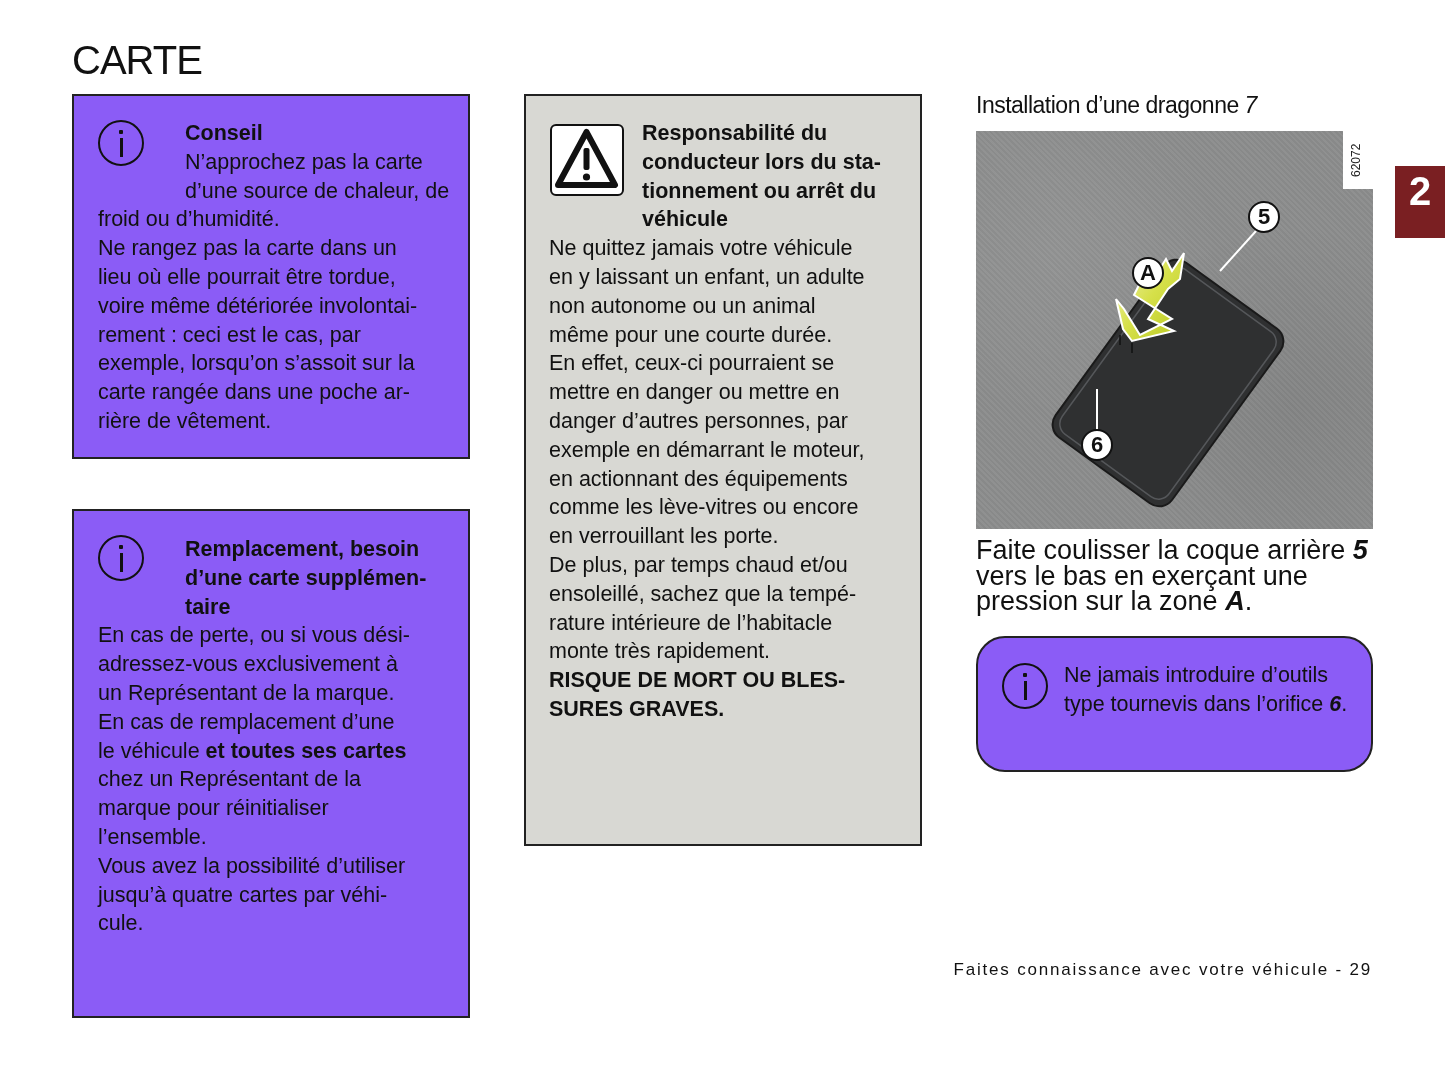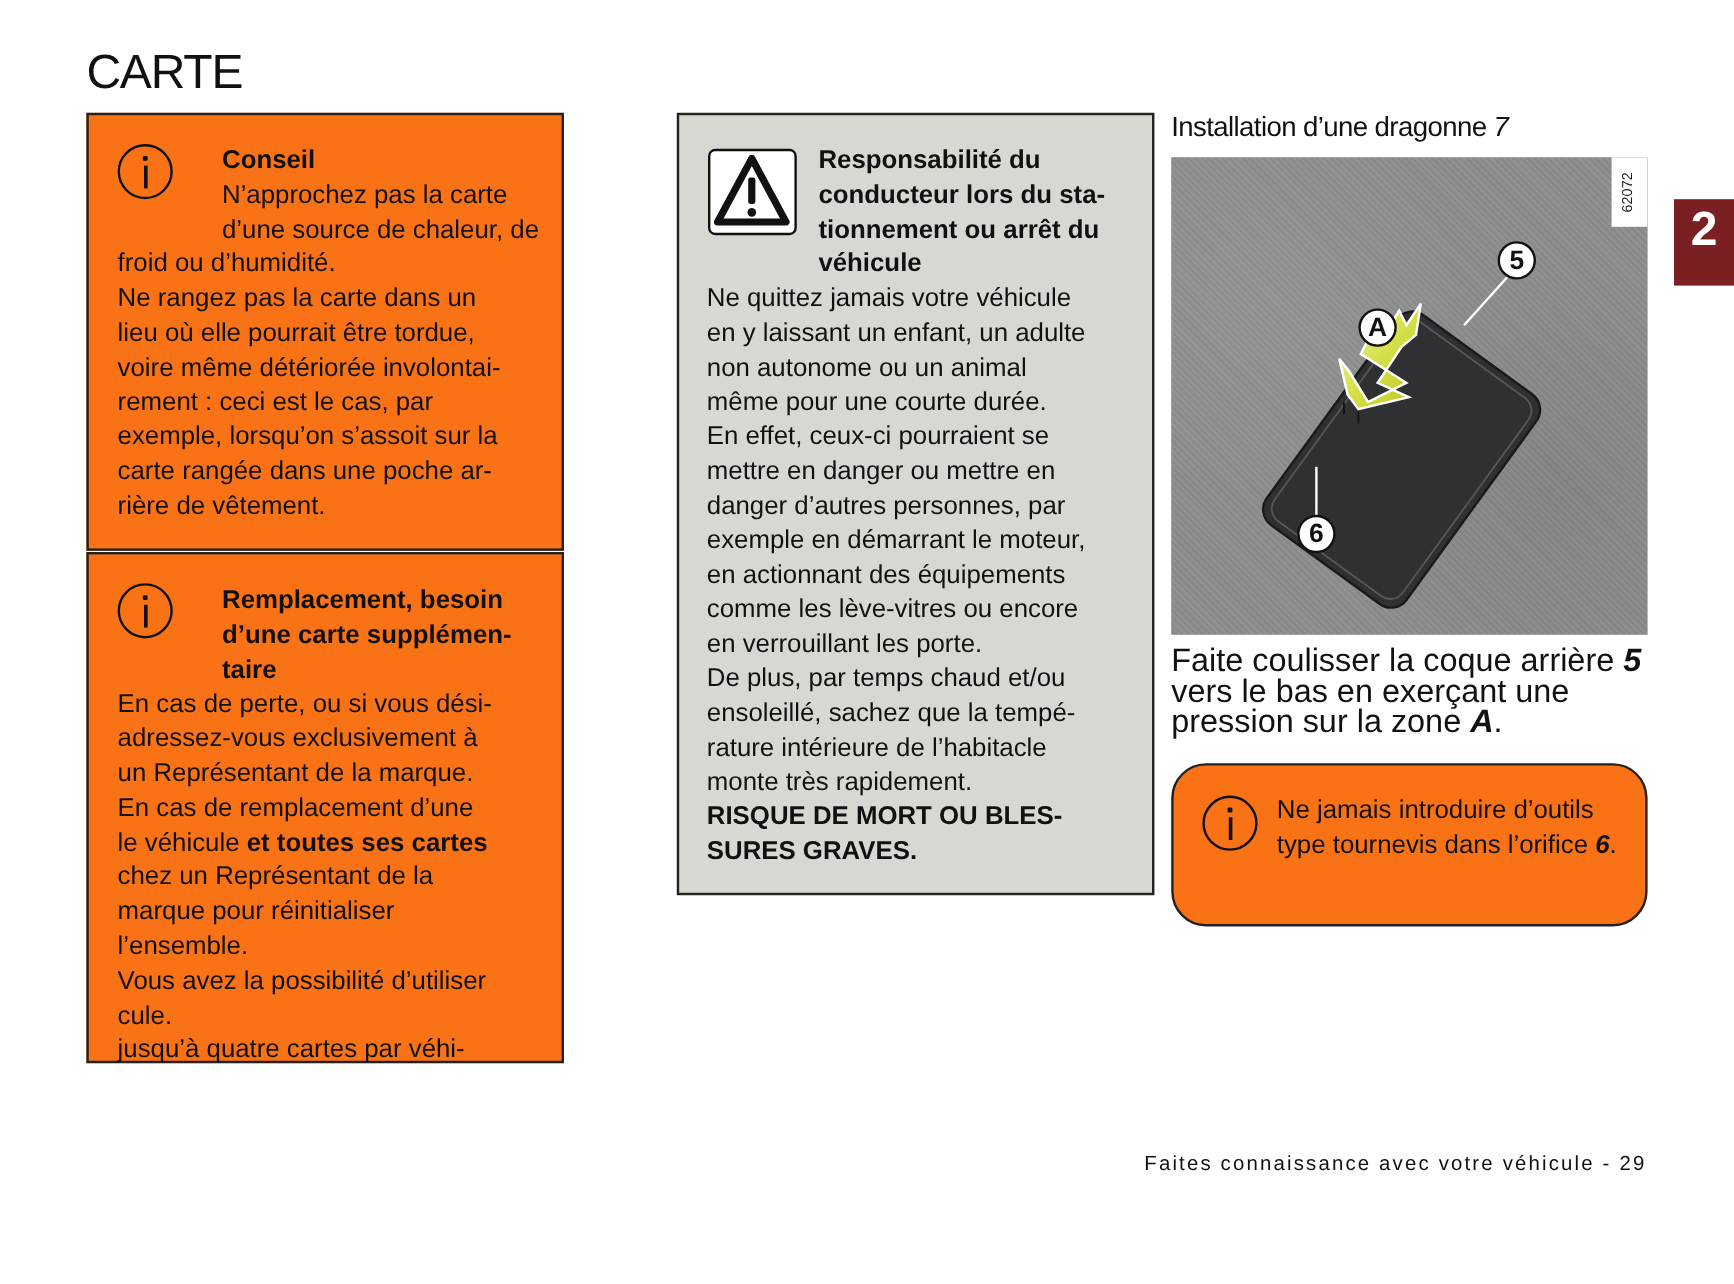--- a/index.html
+++ b/index.html
@@ -1,46 +1,46 @@
 <!DOCTYPE html>
 <html><head>
   <meta charset="utf-8">
   <style>
     * { box-sizing: border-box; margin: 0; padding: 0; }
     html, body { width: 1445px; height: 1070px; background: #ffffff; overflow: hidden; }
     body { position: relative; font-family: "Liberation Sans", sans-serif; color: #111; }
 
     .page-title { position: absolute; left: 72px; top: 38px; font-size: 40px; letter-spacing: -1px; font-weight: normal; color: #111; }
 
-    .box { position: absolute; border: 2px solid #222; background: #f97316; }
+    .box { position: absolute; border: 2px solid #222; background: #8b5cf6; }
     .box.gray { background: #d8d8d3; }
 
     .body-text { font-size: 21.5px; line-height: 28.8px; color: #111; }
     .body-text b { font-weight: bold; }
 
     .info-icon { position: absolute; width: 46px; height: 46px; border: 2.5px solid #111; border-radius: 50%; }
     .info-icon::before { content: ""; position: absolute; left: 19px; top: 8px; width: 4px; height: 4px; background: #111; border-radius: 1px; }
     .info-icon::after { content: ""; position: absolute; left: 19.5px; top: 16px; width: 3px; height: 19px; background: #111; }
 
     .heading { font-weight: bold; }
 
     
     #box1 { left: 72px; top: 94px; width: 398px; height: 365px; }
     #box1 .info-icon { left: 24px; top: 24px; }
     #box1 .indent { padding-left: 87px; }
     #box1 .content { position: absolute; left: 24px; top: 23px; width: 360px; }
 
     
-    #box2 { left: 72px; top: 460px; width: 398px; height: 426px; }
+    #box2 { left: 72px; top: 509px; width: 398px; height: 509px; }
     #box2 .info-icon { left: 24px; top: 24px; }
     #box2 .indent { padding-left: 87px; }
     #box2 .content { position: absolute; left: 24px; top: 24px; width: 360px; }
 
     
-    #box3 { left: 524px; top: 94px; width: 398px; height: 652px; margin-left: 40px; }
+    #box3 { left: 524px; top: 94px; width: 398px; height: 752px; }
     #box3 .warn-icon { position: absolute; left: 24px; top: 28px; width: 74px; height: 72px; border: 2.5px solid #111; border-radius: 6px; background: #fff; }
     #box3 .content { position: absolute; left: 23px; top: 23px; width: 360px; }
     #box3 .indent { padding-left: 93px; }
 
     
     .section-title { position: absolute; left: 976px; top: 92px; font-size: 23px; letter-spacing: -0.5px; color: #111; }
     .section-title i { font-style: italic; }
 
     .figure { position: absolute; left: 976px; top: 131px; width: 397px; height: 398px; background: #8c8d8d; overflow: hidden; }
     .figure .noise { position: absolute; inset: 0; background:
@@ -94,22 +94,22 @@
     <div class="indent heading">taire</div>
     <div>En cas de perte, ou si vous dési-</div>
     <div>adressez-vous exclusivement à</div>
     <div>un Représentant de la marque.</div>
     <div>En cas de remplacement d’une</div>
     <div><span>le véhicule </span><b>et toutes ses cartes</b></div>
     <div>chez un Représentant de la</div>
     <div>marque pour réinitialiser</div>
     <div>l’ensemble.</div>
     <div>Vous avez la possibilité d’utiliser</div>
+    <div>jusqu’à quatre cartes par véhi-</div>
     <div>cule.</div>
-    <div>jusqu’à quatre cartes par véhi-</div>
   </div>
 </div>
 
 <div class="box gray" id="box3">
   <span class="warn-icon">
     <svg width="69" height="67" viewBox="0 0 69 67">
       <polygon points="34.5,6 63,59 6,59" fill="none" stroke="#111" stroke-width="6" stroke-linejoin="round"></polygon>
       <rect x="31.5" y="22" width="6" height="22" rx="2" fill="#111"></rect>
       <circle cx="34.5" cy="51" r="3.6" fill="#111"></circle>
     </svg>

